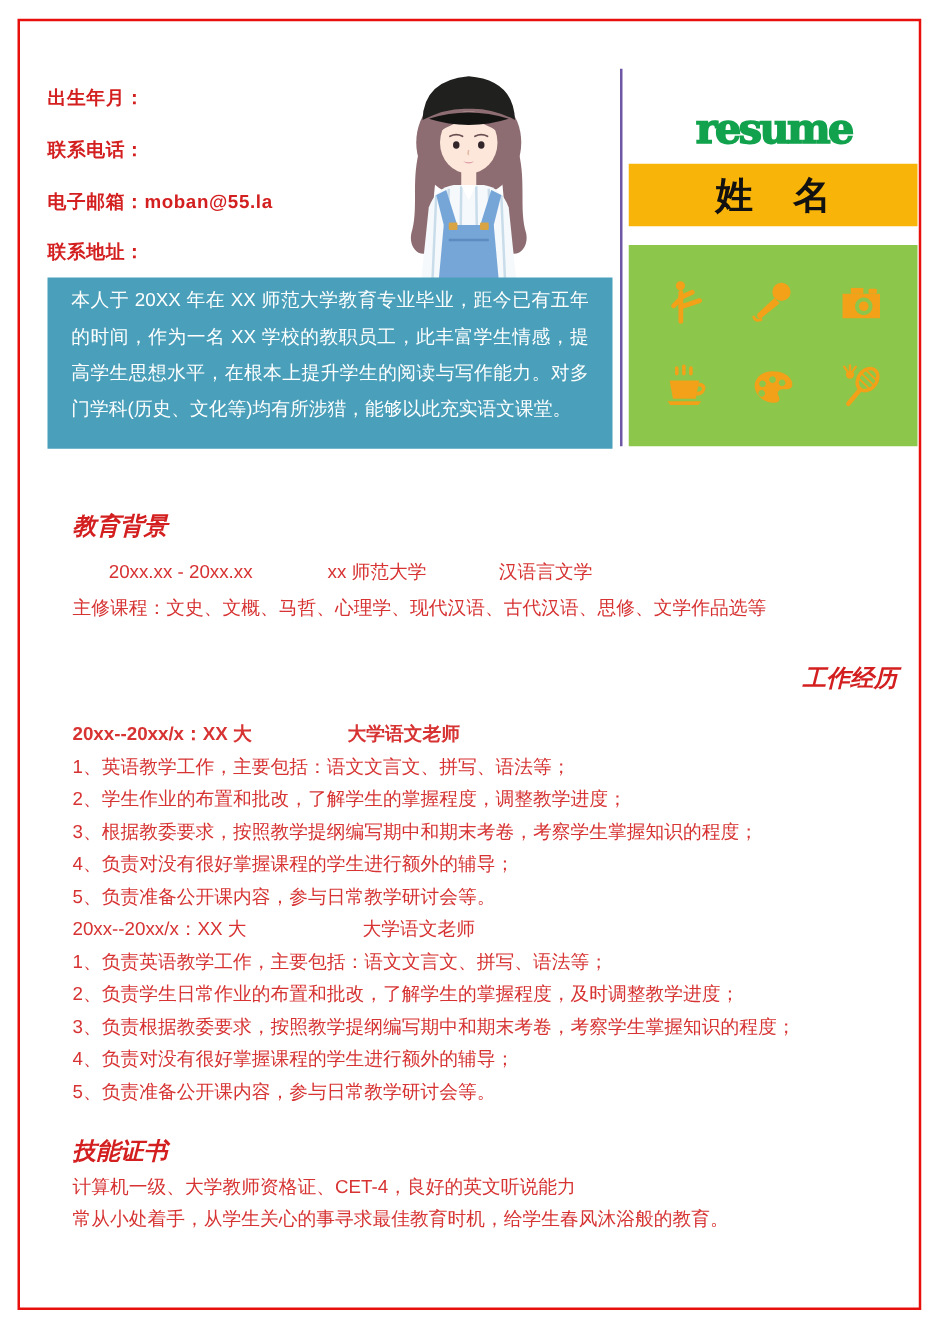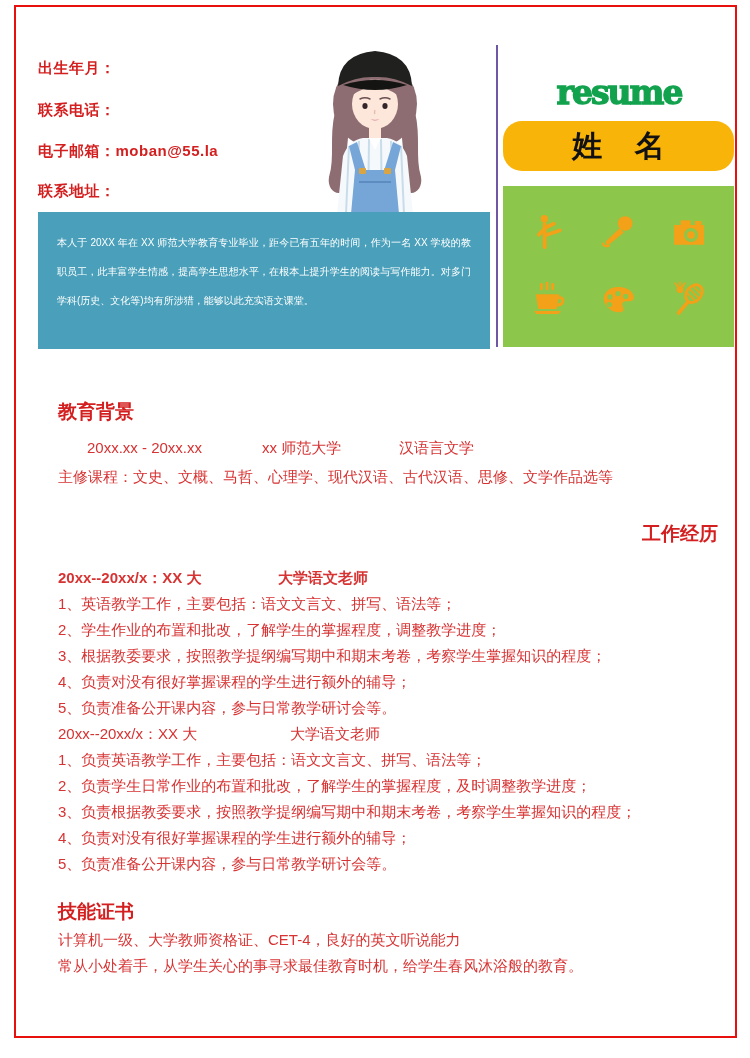--- a/index.html
+++ b/index.html
@@ -2,21 +2,21 @@
 <html><head>
 <meta charset="utf-8">
 <style>
   html,body{margin:0;padding:0;}
   body{
     width:750px;height:1058px;background:#ffffff;position:relative;
     font-family:"Liberation Sans","DejaVu Sans",sans-serif;
     overflow:hidden;
   }
   .page{
-    position:absolute;left:14px;top:5px;width:719px;height:1029px;
+    position:absolute;left:14px;top:15px;width:719px;height:1029px;
     border:2px solid #e8100c;background:#ffffff;
   }
   
   .contact-field{
     position:absolute;left:22px;color:#d31f1f;font-size:15px;font-weight:bold;
     white-space:nowrap;letter-spacing:0.5px;
   }
   .cf-0{top:52px;} .cf-1{top:94px;} .cf-2{top:135px;} .cf-3{top:175px;}
   .contact-value{font-weight:bold;}
   
@@ -27,38 +27,38 @@
   .resume-logo{
     position:absolute;left:487px;top:60px;width:232px;height:52px;
     font-family:"DejaVu Serif","Liberation Serif",serif;
     font-weight:bold;font-size:33px;line-height:52px;color:#12a24d;
     text-align:center;letter-spacing:-2px;-webkit-text-stroke:1.3px #12a24d;
   }
   .name-banner{
     position:absolute;left:487px;top:114px;width:231px;height:50px;
     background:#f9b40a;color:#111111;font-size:30px;font-weight:bold;
     display:flex;align-items:center;justify-content:center;
-    letter-spacing:12px;text-indent:12px;border-radius:19px;
+    letter-spacing:12px;text-indent:12px;
   }
   .hobby-box{
     position:absolute;left:487px;top:179px;width:231px;height:161px;
     background:#8cc64a;display:grid;grid-template-columns:repeat(3,1fr);
     grid-template-rows:repeat(2,1fr);place-items:center;
     padding:14px 10px;box-sizing:border-box;
   }
   .hobby-box svg{width:40px;height:40px;display:block;}
   
   .intro-box{
     position:absolute;left:22px;top:205px;width:452px;height:137px;
     background:#4aa0ba;color:#ffffff;box-sizing:border-box;
-    padding:16px 19px;font-size:10px;line-height:29px;text-align:justify;
+    padding:4px 19px;font-size:15px;line-height:29px;text-align:justify;
   }
   
   .content{position:absolute;left:42px;top:394px;width:660px;color:#d73333;font-size:15px;}
-  .sec-title{color:#d31f1f;font-size:19px;font-weight:bold;line-height:22px;margin:0;}
+  .sec-title{color:#d31f1f;font-size:19px;font-weight:bold;line-height:22px;margin:0;font-style:italic;}
   .t-edu{margin-bottom:12px;} .t-work{margin-bottom:20px;text-align:right;} .t-skill{margin-top:24px;margin-bottom:4px;}
   .line{line-height:26px;white-space:nowrap;}
   .edu-row{margin-bottom:3px;margin-left:29px;}
   .courses{margin-bottom:33px;}
   .edu-col1{display:inline-block;width:175px;}
   .edu-col2{display:inline-block;width:137px;}
   .job-title{font-weight:bold;}
   .job-title-2{font-weight:normal;}
   .job-col-1{display:inline-block;width:220px;font-weight:bold;}
   .job-col-2{display:inline-block;width:232px;font-weight:normal;}

